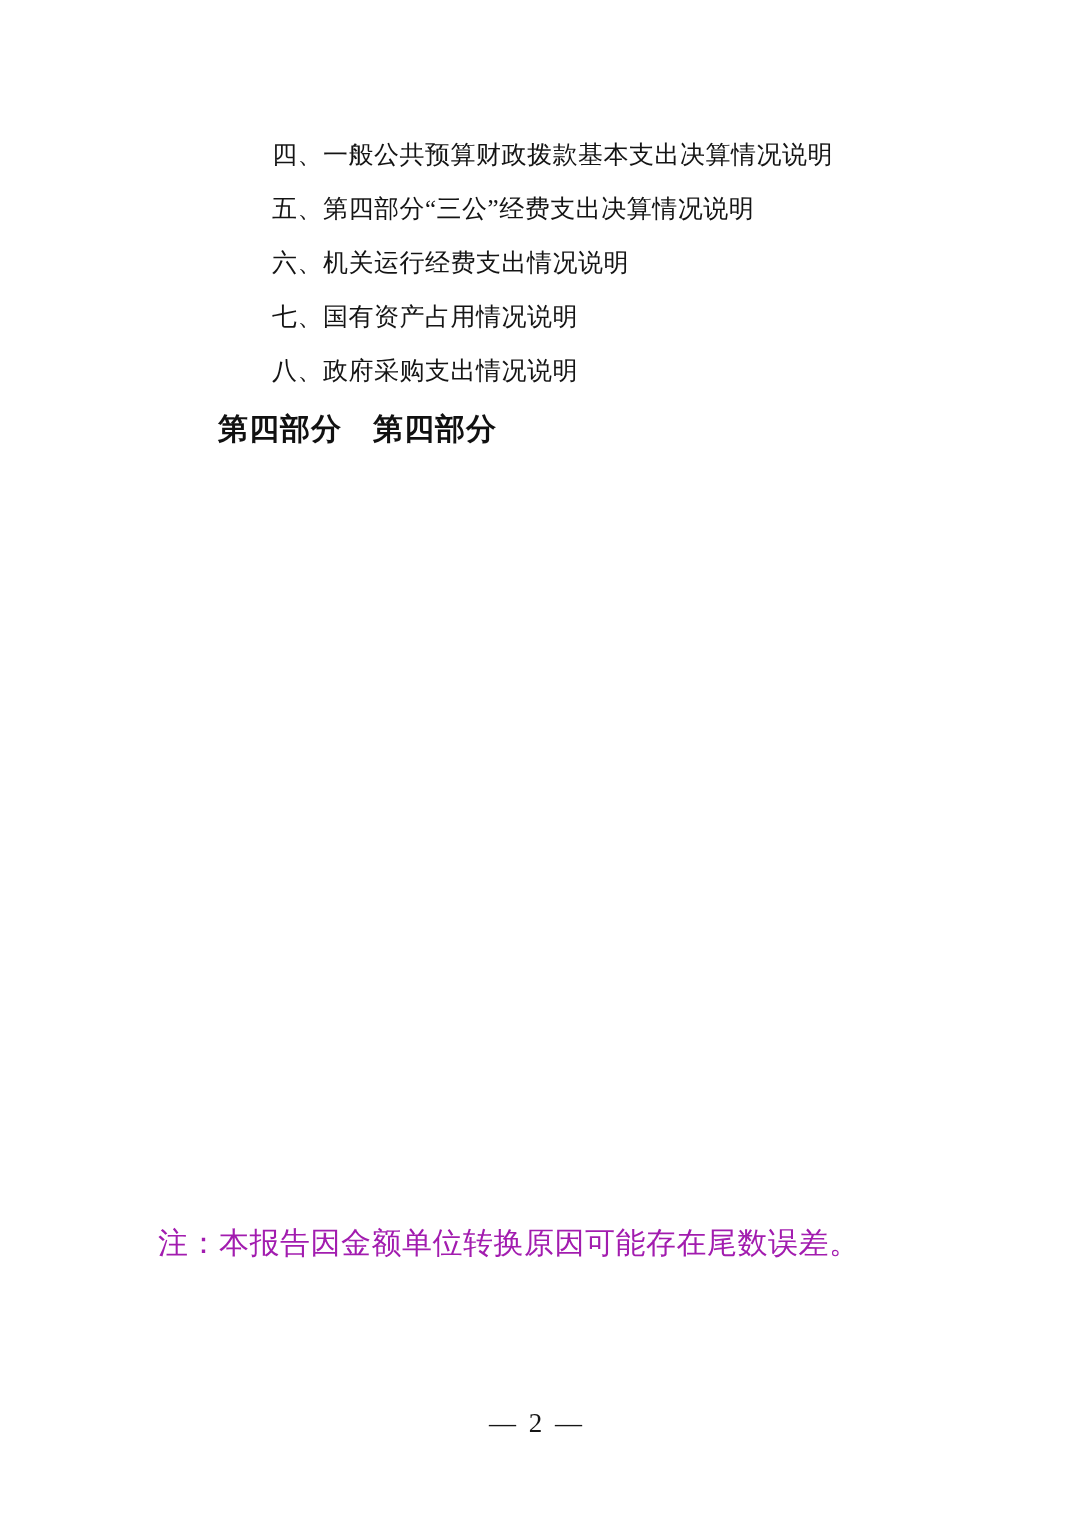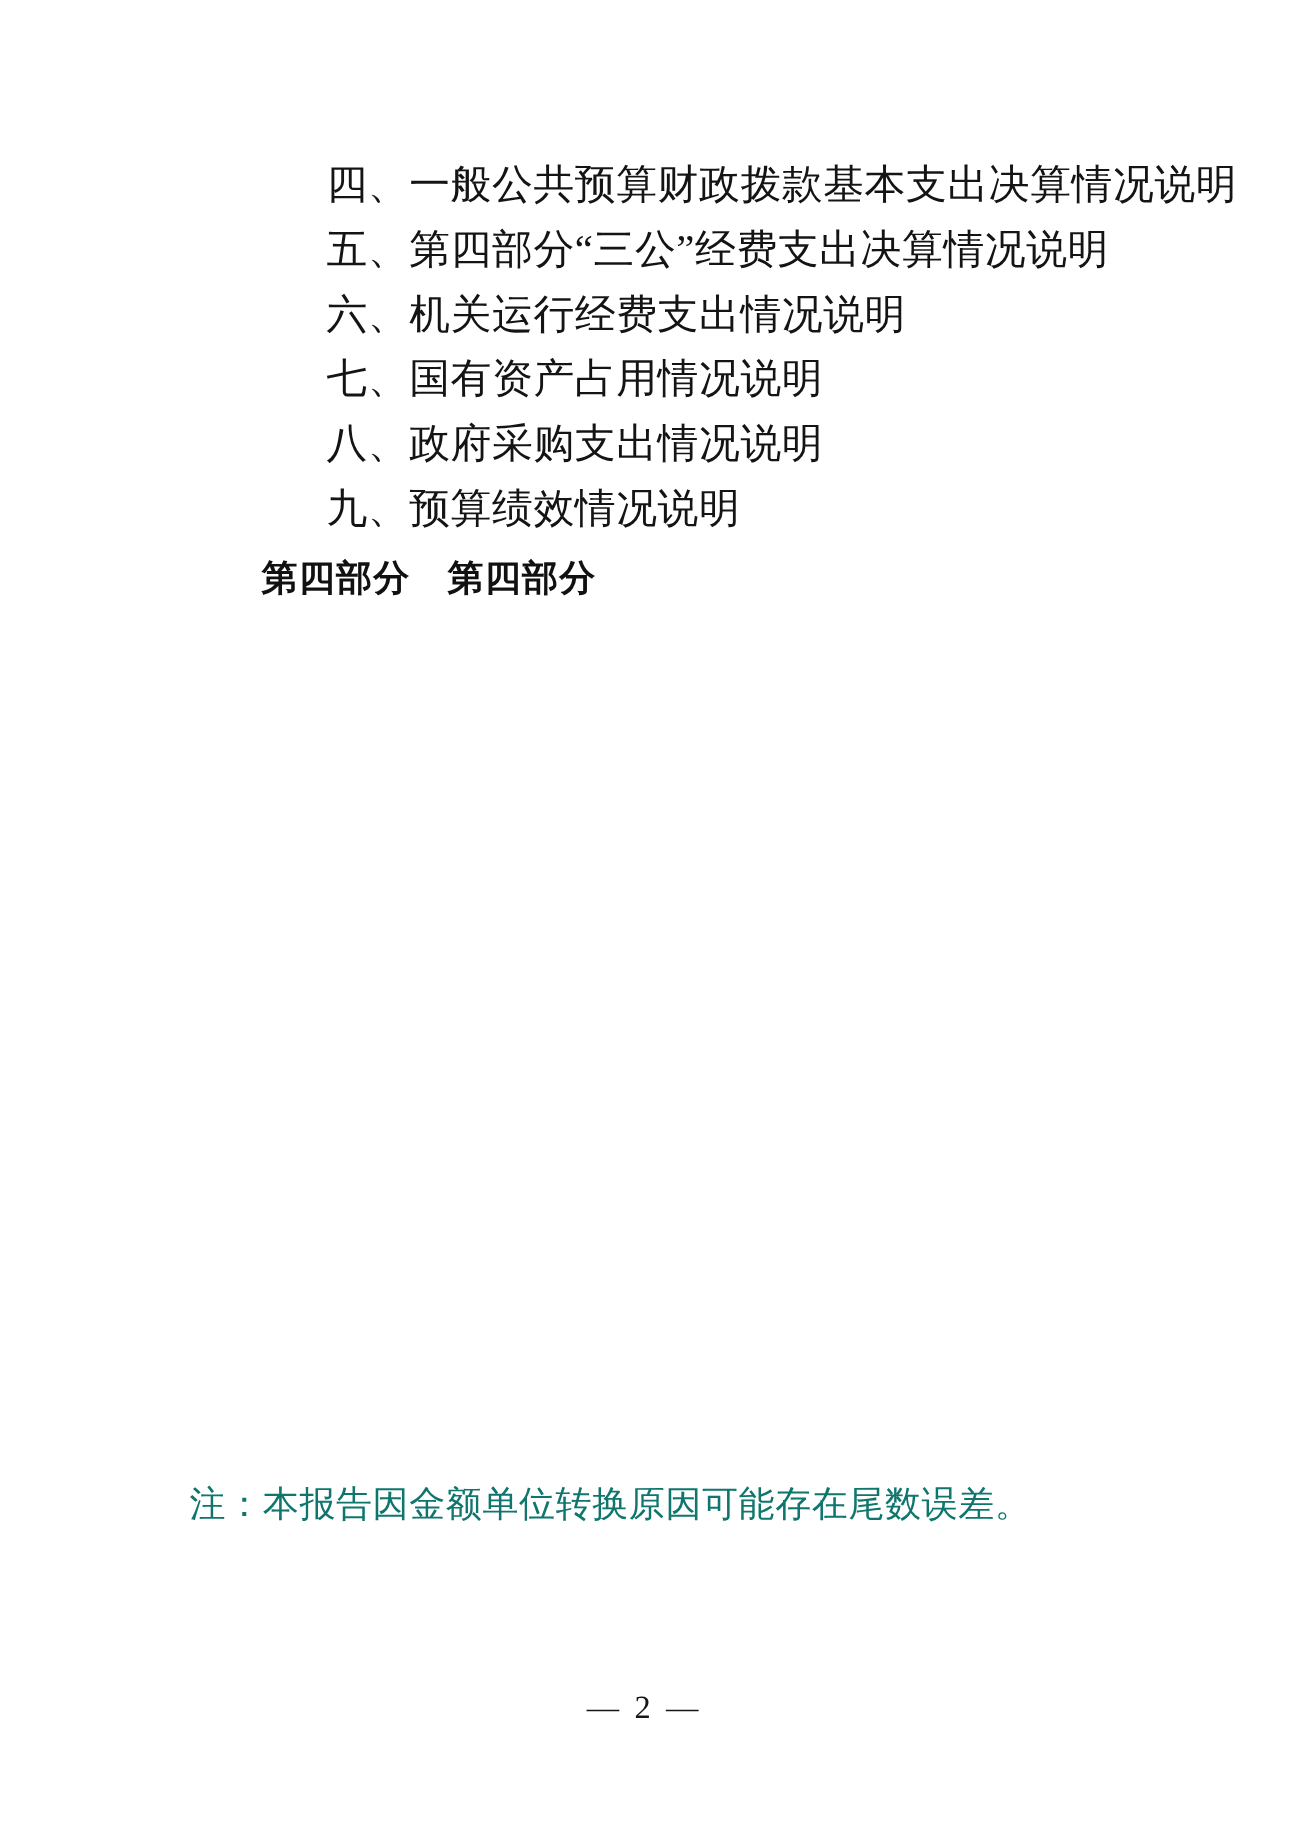--- a/index.html
+++ b/index.html
@@ -22,21 +22,21 @@
     box-sizing: border-box;
   }
   .toc-list {
     position: absolute;
     top: 128px;
     left: 0;
     width: 1074px;
   }
   .toc-item {
     font-family: "Liberation Serif", serif;
-    font-size: 34px;
+    font-size: 25px;
     line-height: 54px;
     color: #141414;
     padding-left: 272px;
     letter-spacing: 0.5px;
     white-space: nowrap;
   }
   .section-heading {
     font-family: "Liberation Sans", sans-serif;
     font-weight: bold;
     font-size: 30px;
@@ -50,24 +50,23 @@
   .note {
     position: absolute;
     top: 1222px;
     left: 0;
     width: 1074px;
     padding-left: 158px;
     box-sizing: border-box;
     font-family: "Liberation Serif", serif;
     font-size: 30px;
     line-height: 42px;
-    color: #0f766e;
+    color: #a21caf;
     letter-spacing: 0.5px;
     white-space: nowrap;
-    margin-top: 11px;
   }
   .page-number {
     position: absolute;
     top: 1408px;
     left: 0;
     width: 1074px;
     text-align: center;
     font-family: "Liberation Serif", serif;
     font-size: 27px;
     color: #161616;
@@ -78,21 +77,20 @@
 <body>
 
 <div class="page">
 
   <div class="toc-list">
     <div class="toc-item">四、一般公共预算财政拨款基本支出决算情况说明</div>
     <div class="toc-item">五、第四部分“三公”经费支出决算情况说明</div>
     <div class="toc-item">六、机关运行经费支出情况说明</div>
     <div class="toc-item">七、国有资产占用情况说明</div>
     <div class="toc-item">八、政府采购支出情况说明</div>
-    <div class="toc-item">九、预算绩效情况说明</div>
     <div class="section-heading">第四部分　第四部分</div>
   </div>
 
   <div class="note">注：本报告因金额单位转换原因可能存在尾数误差。</div>
 
   <div class="page-number">— 2 —</div>
 
 </div>
 
 </body></html>

